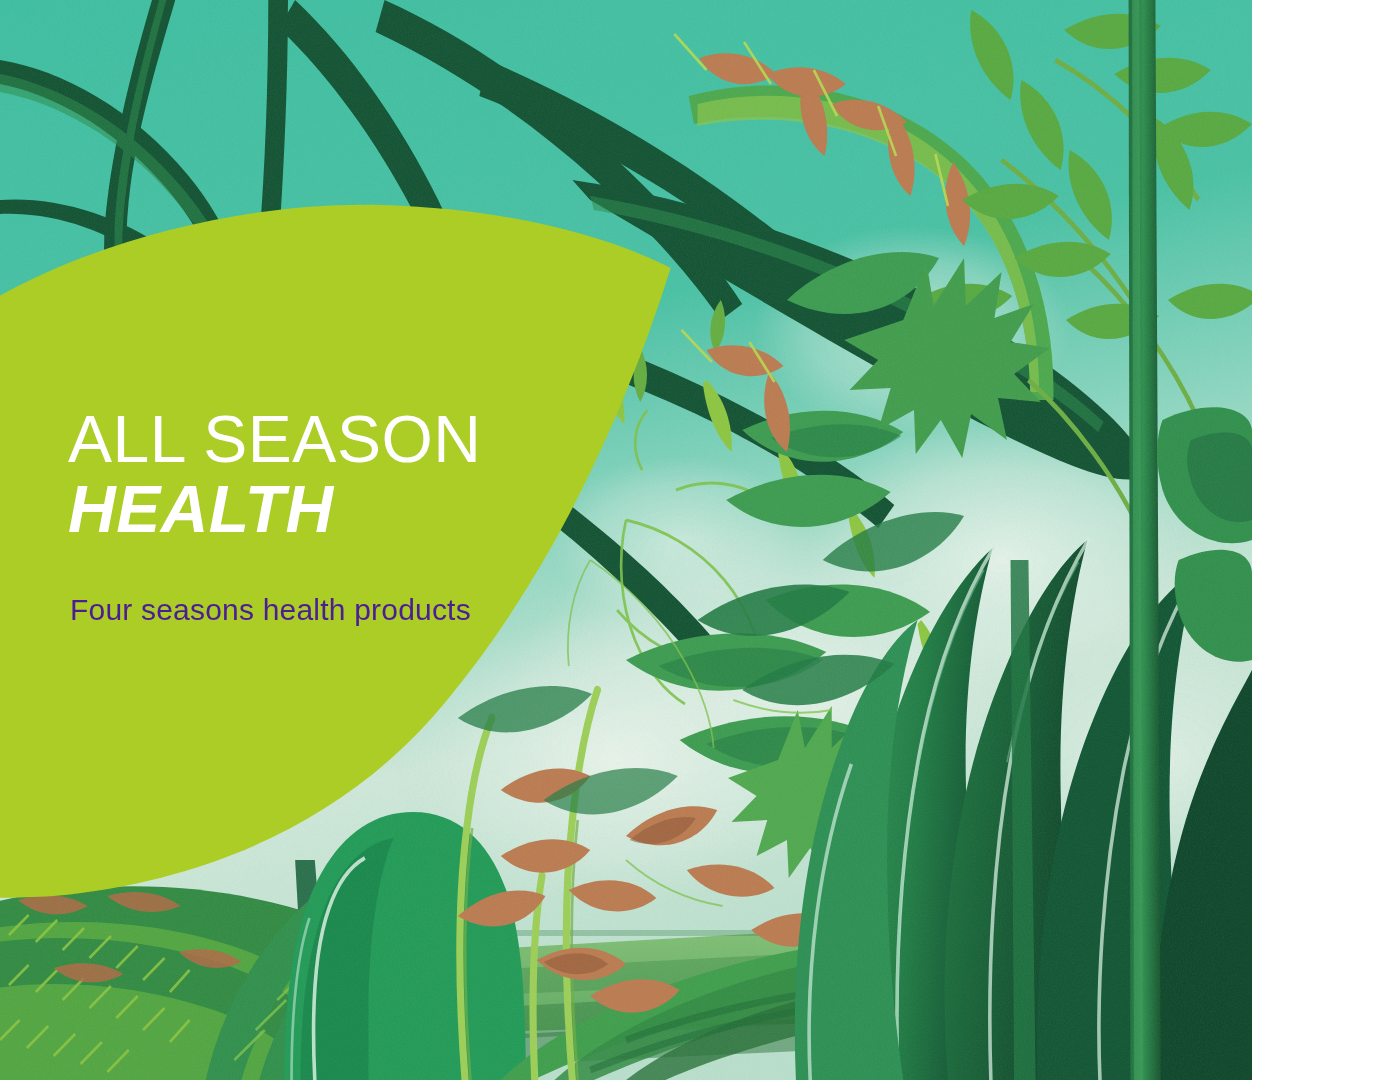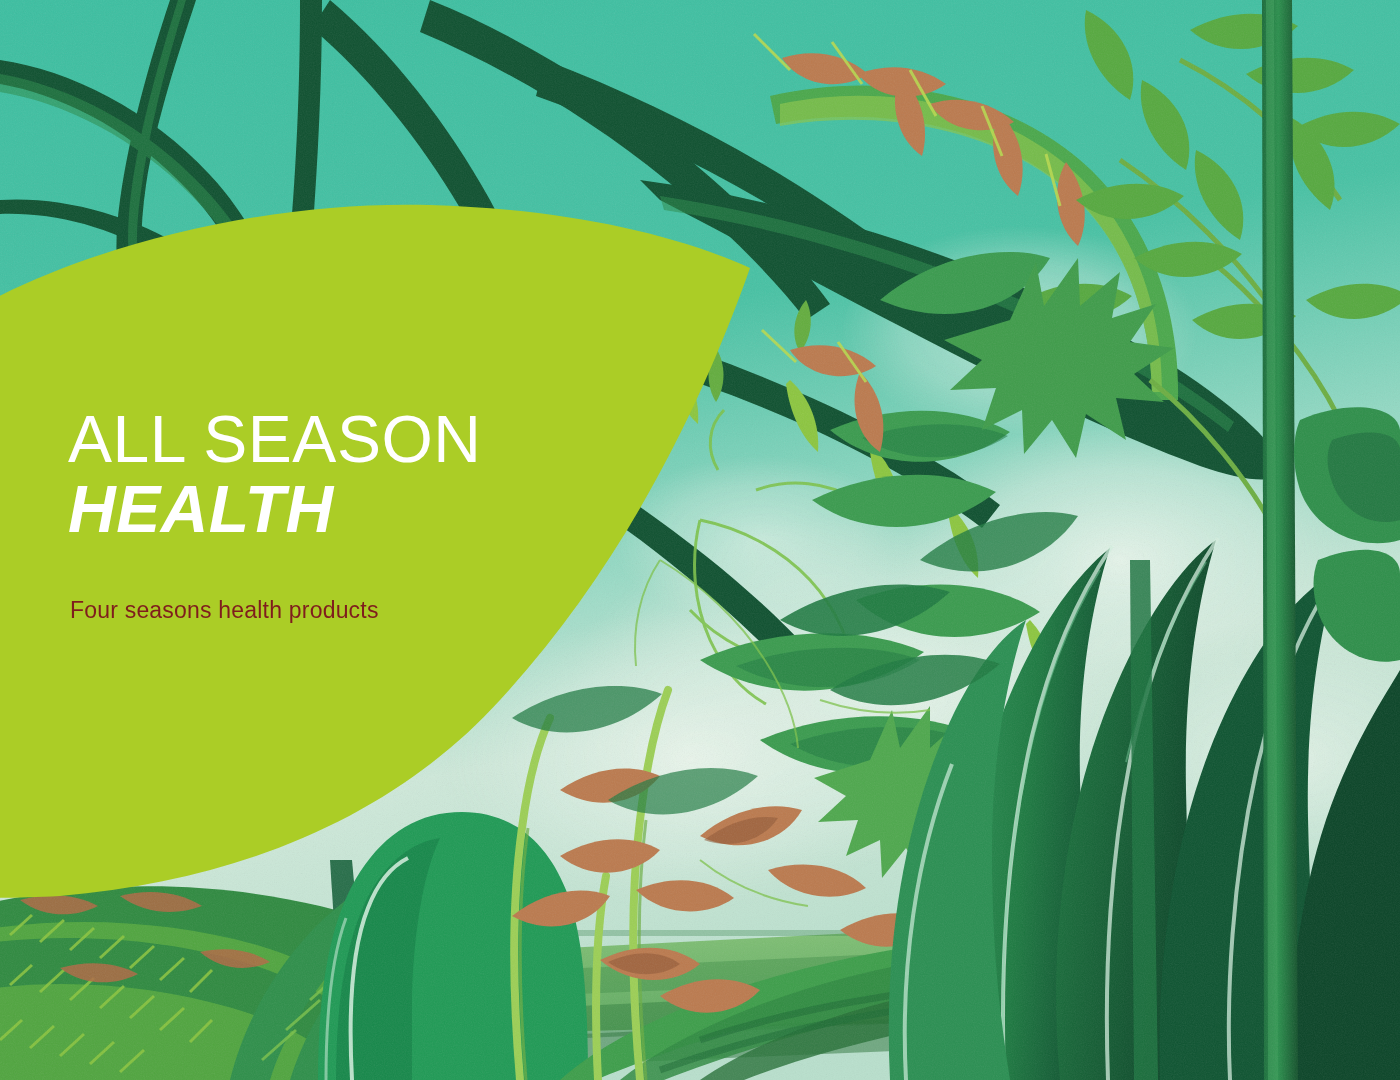--- a/index.html
+++ b/index.html
@@ -2,21 +2,21 @@
 <html><head>
 <meta charset="utf-8">
 <style>
   html, body {
     margin: 0;
     padding: 0;
     background: #ffffff;
   }
   #poster {
     position: relative;
-    width: 1400px;
+    width: 1252px;
     height: 1080px;
     overflow: hidden;
     font-family: "Liberation Sans", sans-serif;
     background: #3dbfa0;
   }
   .layer {
     position: absolute;
     inset: 0;
     width: 100%;
     height: 100%;
@@ -42,22 +42,22 @@
     line-height: 70px;
     letter-spacing: 0.5px;
     white-space: nowrap;
   }
   .title-light { font-weight: 300; }
   .title-bold  { font-weight: 700; font-style: italic; }
   #subtitle {
     position: absolute;
     left: 70px;
     top: 594px;
-    color: #7f1d1d;
-    font-size: 23px;
+    color: #4c1d95;
+    font-size: 30px;
     font-weight: 400;
     line-height: 32px;
     letter-spacing: 0.2px;
     white-space: nowrap;
   }
 </style>
 </head>
 <body>
 
 <div id="poster">

